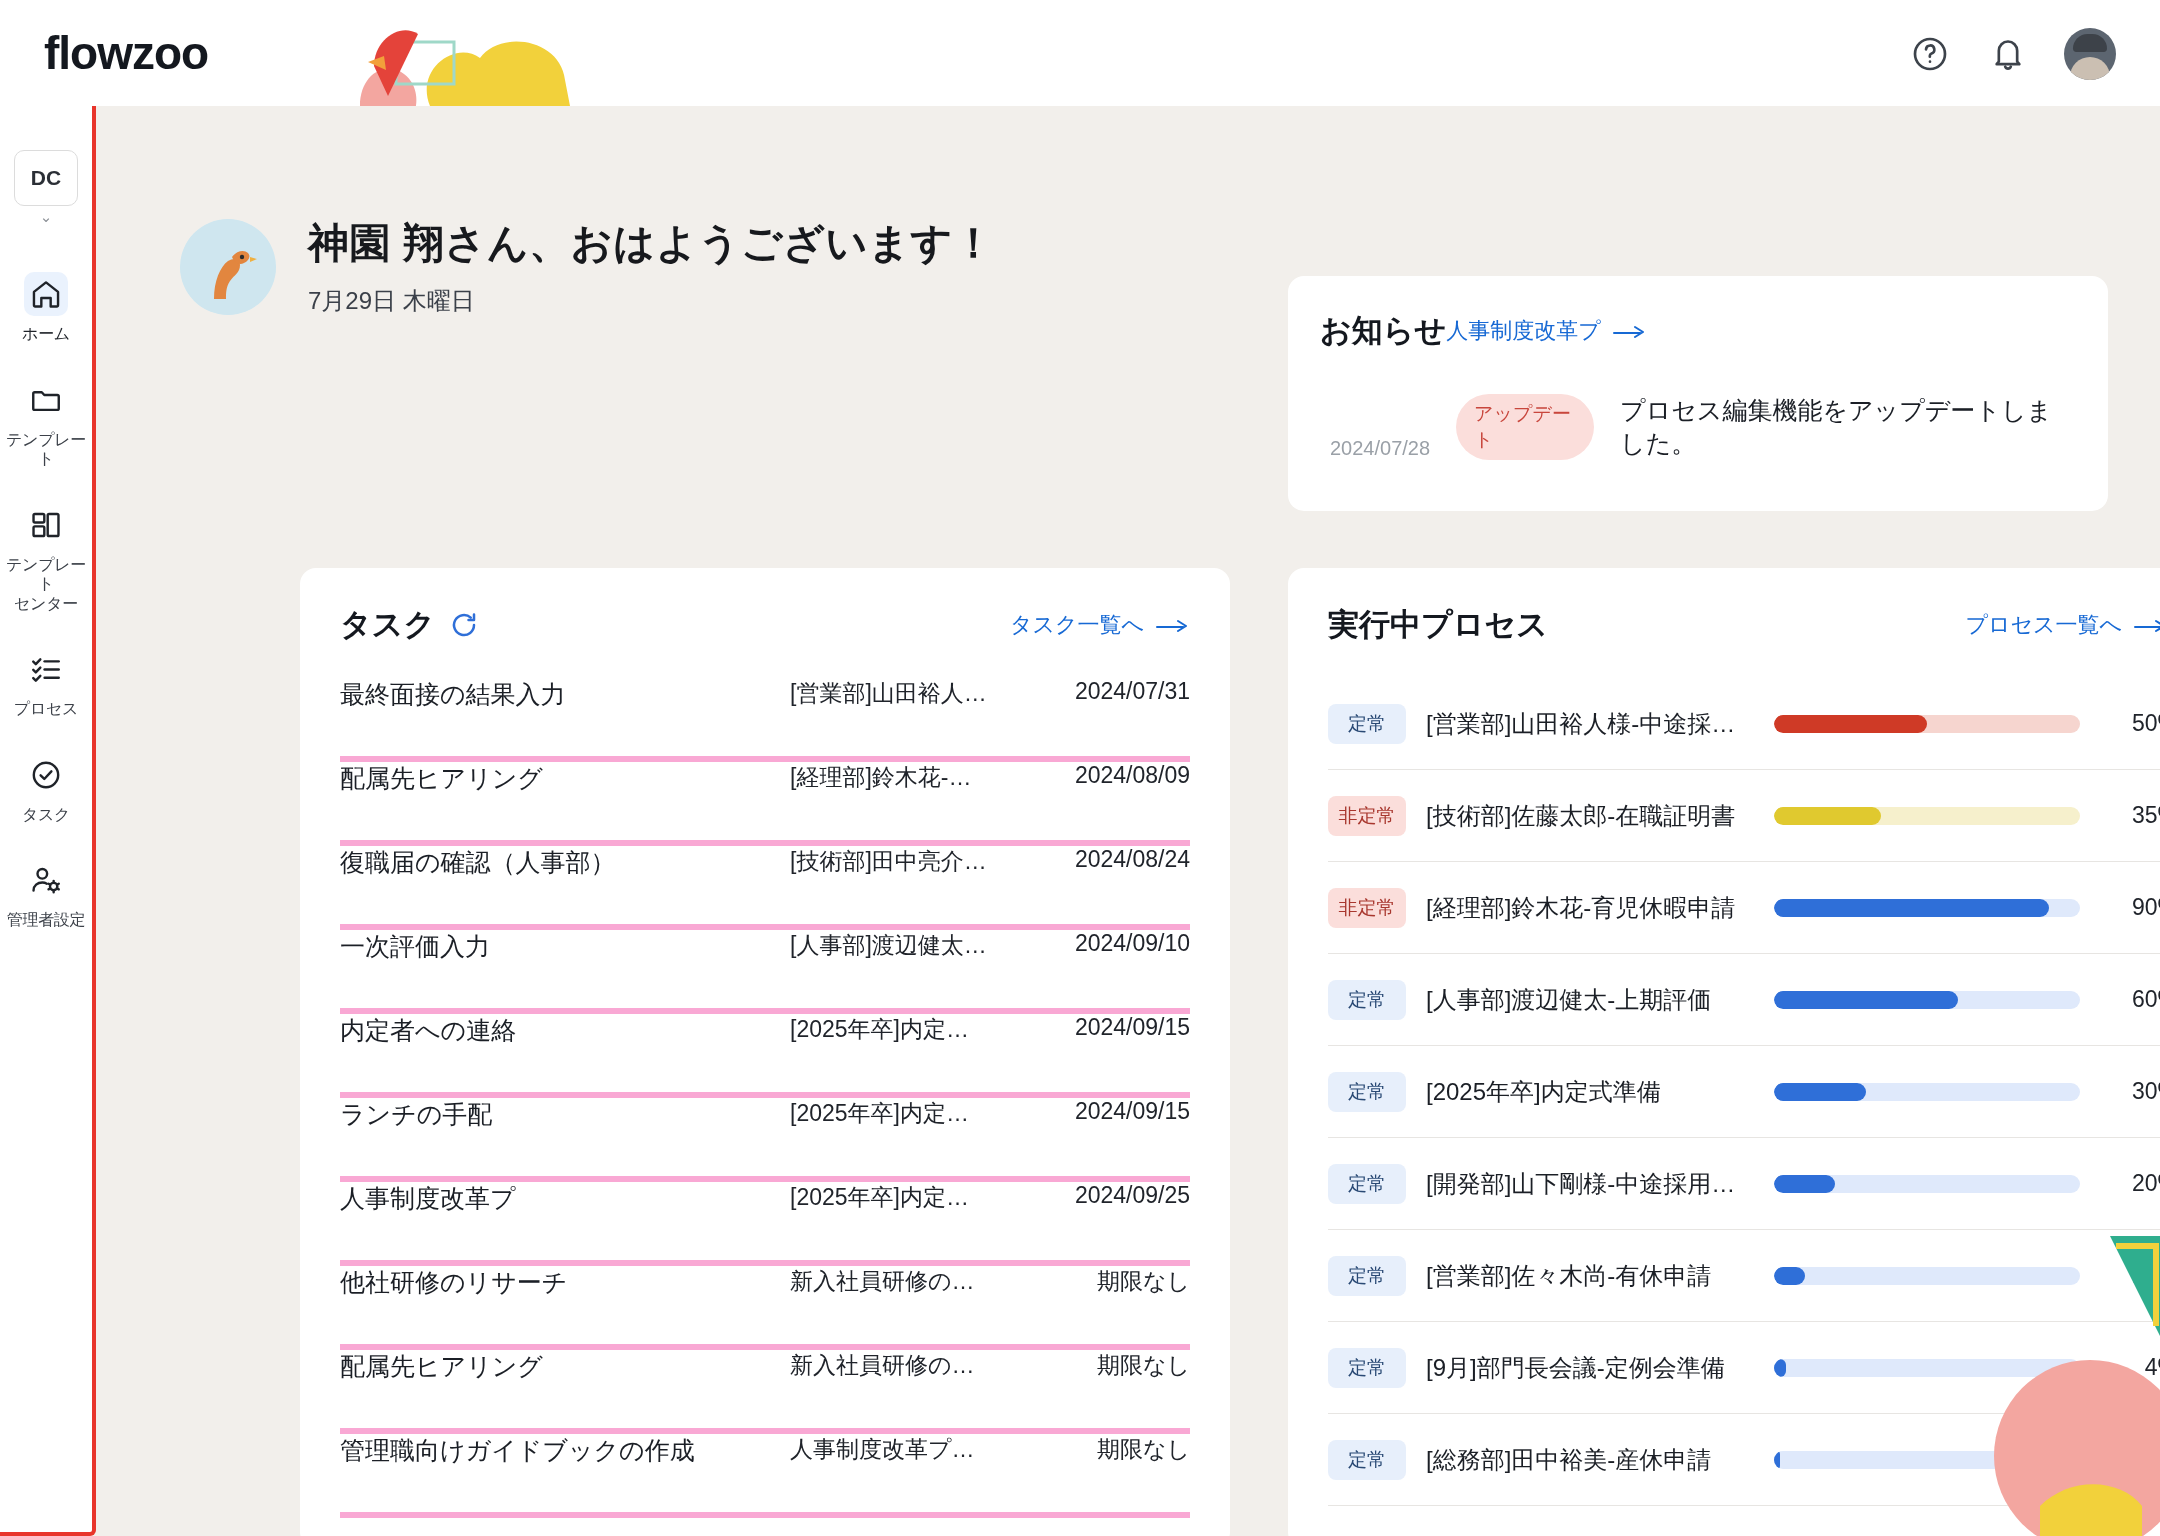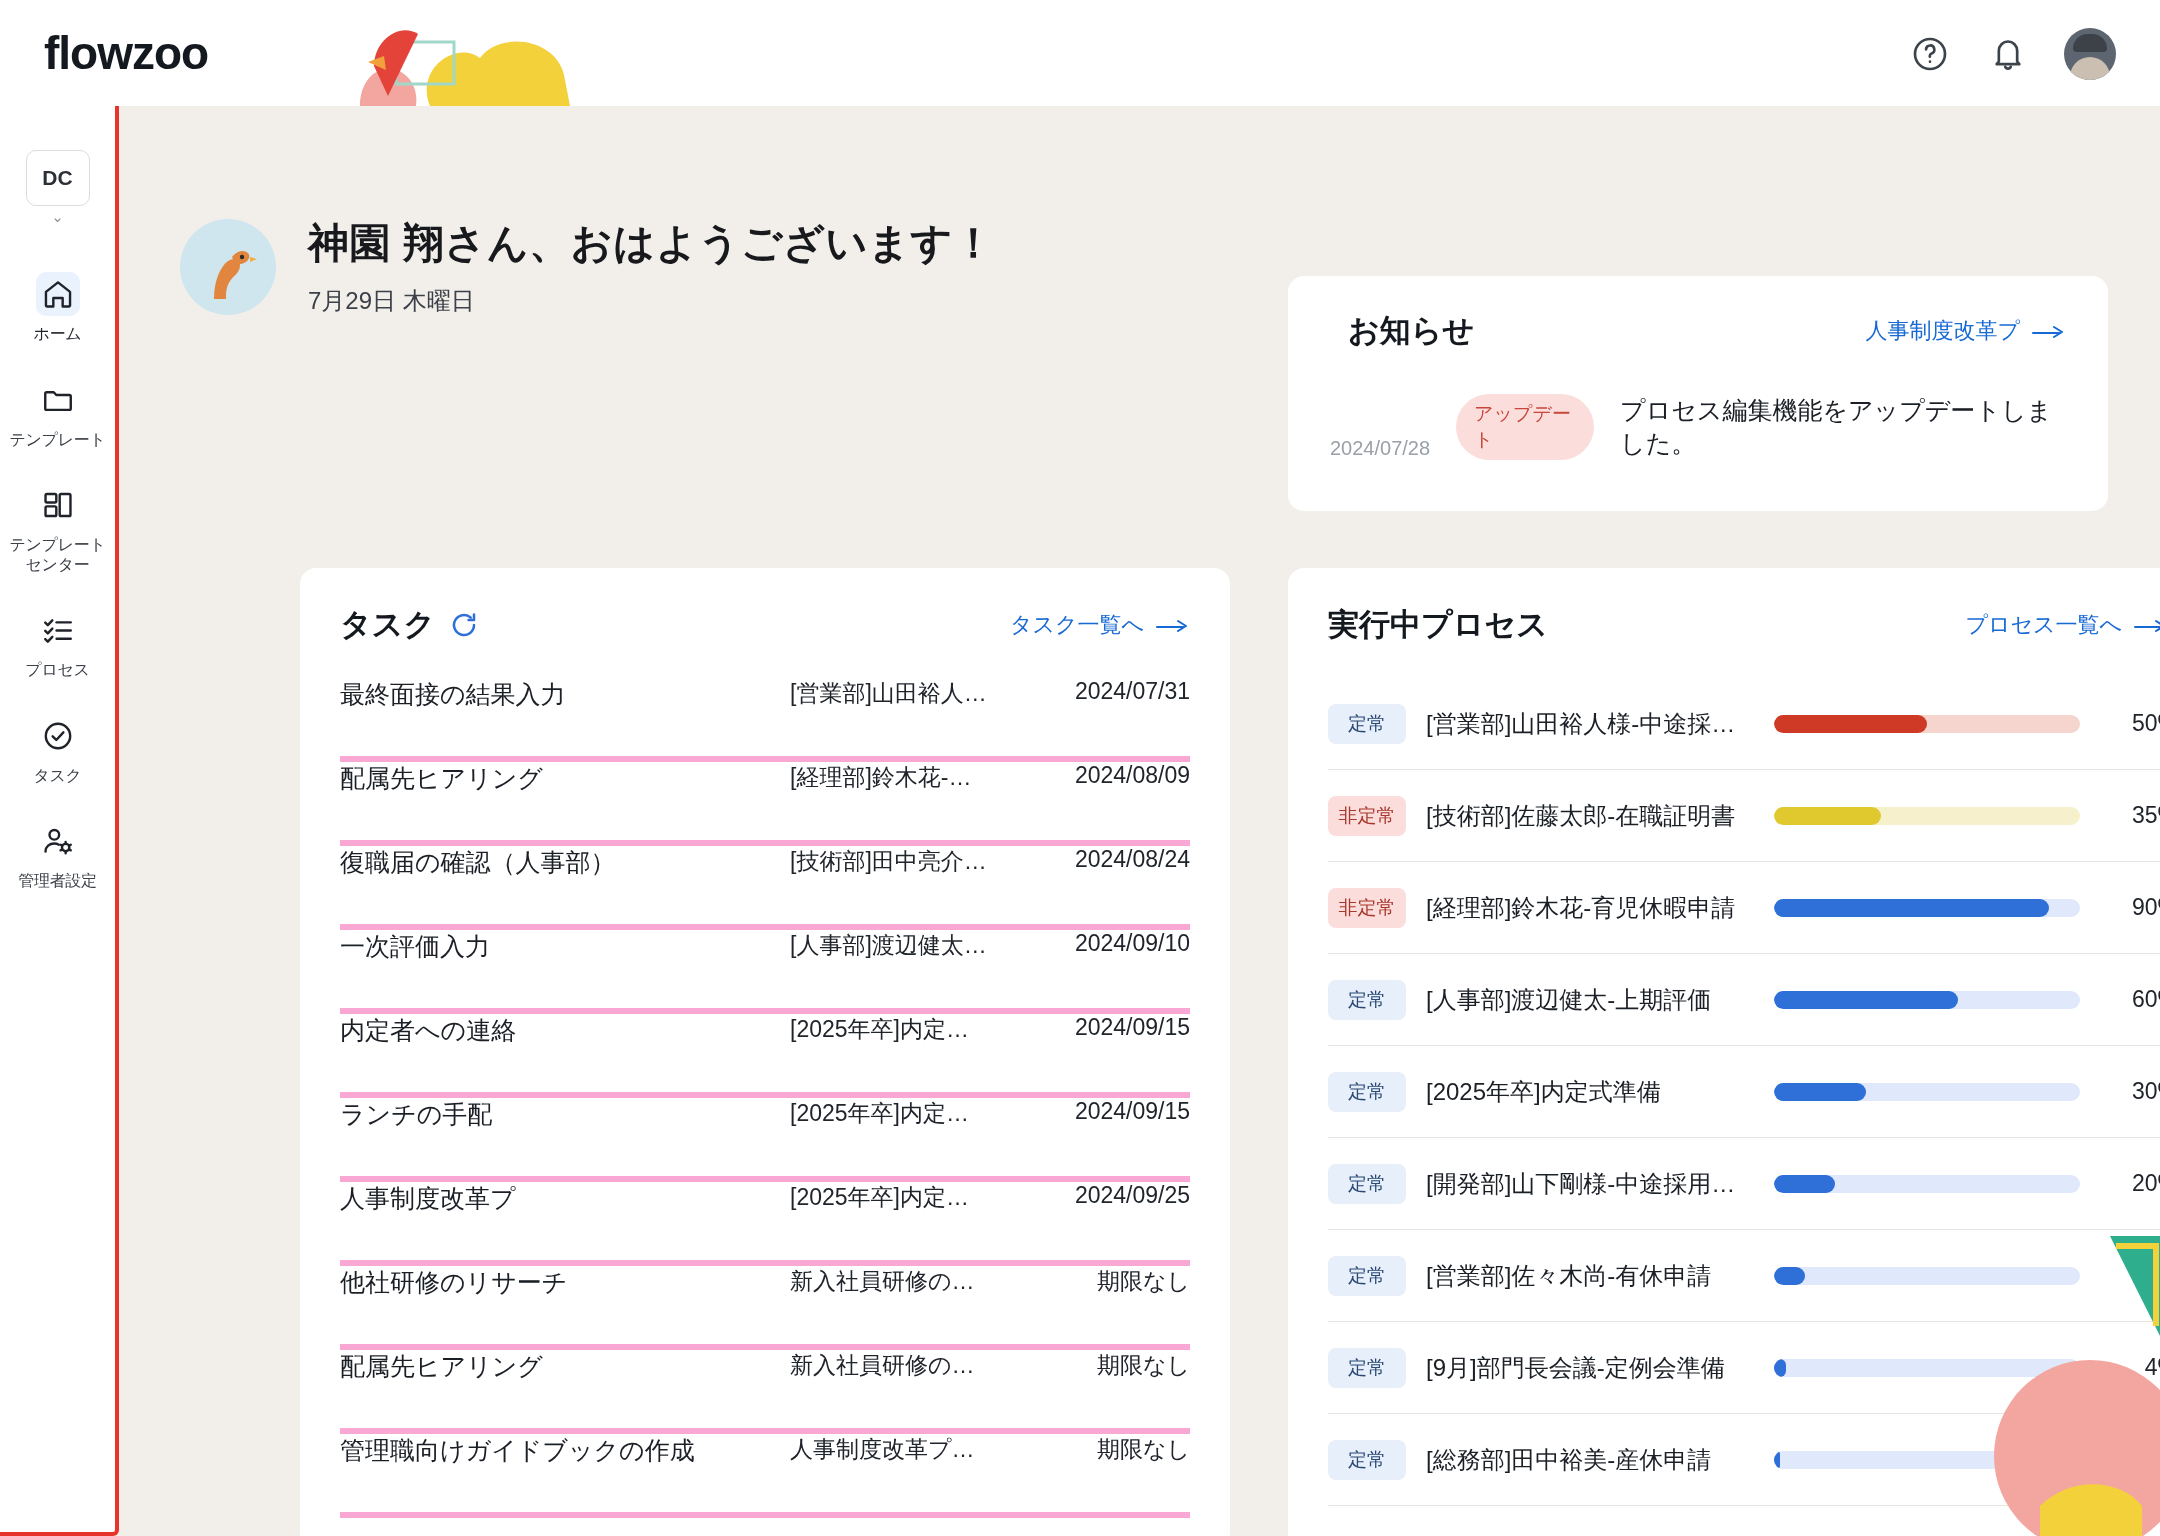--- a/index.html
+++ b/index.html
@@ -28,21 +28,21 @@
     background: #5c6570; overflow: hidden; position: relative;
     box-shadow: 0 0 0 2px #ffffff;
   }
   .avatar .face { position: absolute; left: 50%; top: 56%; transform: translateX(-50%);
     width: 40px; height: 40px; border-radius: 50% 50% 45% 45%; background: #cbbfb2; }
   .avatar .hair { position: absolute; left: 50%; top: 6px; transform: translateX(-50%);
     width: 34px; height: 18px; border-radius: 17px 17px 4px 4px; background: #3d4249; }
 
   
   .sidebar {
-    position: absolute; left: 0; top: 98px; width: 119px; height: 1438px;
+    position: absolute; left: 0; top: 98px; width: 96px; height: 1438px;
     background: #ffffff; border: 4px solid #e8352b; border-left: none;
     border-radius: 0 6px 6px 0;
     z-index: 4;
   }
   .org-switch {
     margin: 48px auto 0; width: 64px; height: 56px; border-radius: 10px;
     background: #ffffff; border: 1px solid #dcdcdc;
     display: flex; align-items: center; justify-content: center;
     font-size: 21px; font-weight: 700; color: #2b2f36; cursor: pointer;
   }
@@ -70,21 +70,21 @@
   .greeting-texts .date { margin-top: 14px; font-size: 24px; color: #3b4049; }
 
   
   .card { position: absolute; background: #ffffff; border-radius: 16px; }
   .card-title { font-size: 31px; font-weight: 700; color: #14181f; }
   .card-link {
     font-size: 22px; color: #1769d4; display: flex; align-items: center; gap: 12px; cursor: pointer; white-space: nowrap;
   }
 
   #notice-card { left: 1168px; top: 170px; width: 820px; height: 235px; }
-  #notice-card .head { position: absolute; left: 60px; top: 34px; right: 42px; display: flex; justify-content: space-between; align-items: center; }
+  #notice-card .head { position: absolute; left: 32px; top: 34px; right: 42px; display: flex; align-items: center; }
   .notice-row { position: absolute; left: 42px; right: 42px; top: 118px; display: flex; align-items: flex-end; gap: 26px; }
   .notice-date { font-size: 20px; color: #9aa0a7; }
   .notice-tag { font-size: 19px; color: #c8463c; background: #fbdedb; border-radius: 999px; padding: 7px 18px; }
   .notice-text { font-size: 25px; color: #1b1f26; }
 
   #task-card { left: 180px; top: 462px; width: 930px; height: 980px; }
   #task-card .head { position: absolute; left: 40px; right: 40px; top: 36px; display: flex; justify-content: space-between; align-items: center; }
   .title-row { display: flex; align-items: center; gap: 14px; }
   .task-list { position: absolute; left: 40px; right: 40px; top: 110px; }
   .task-row {

